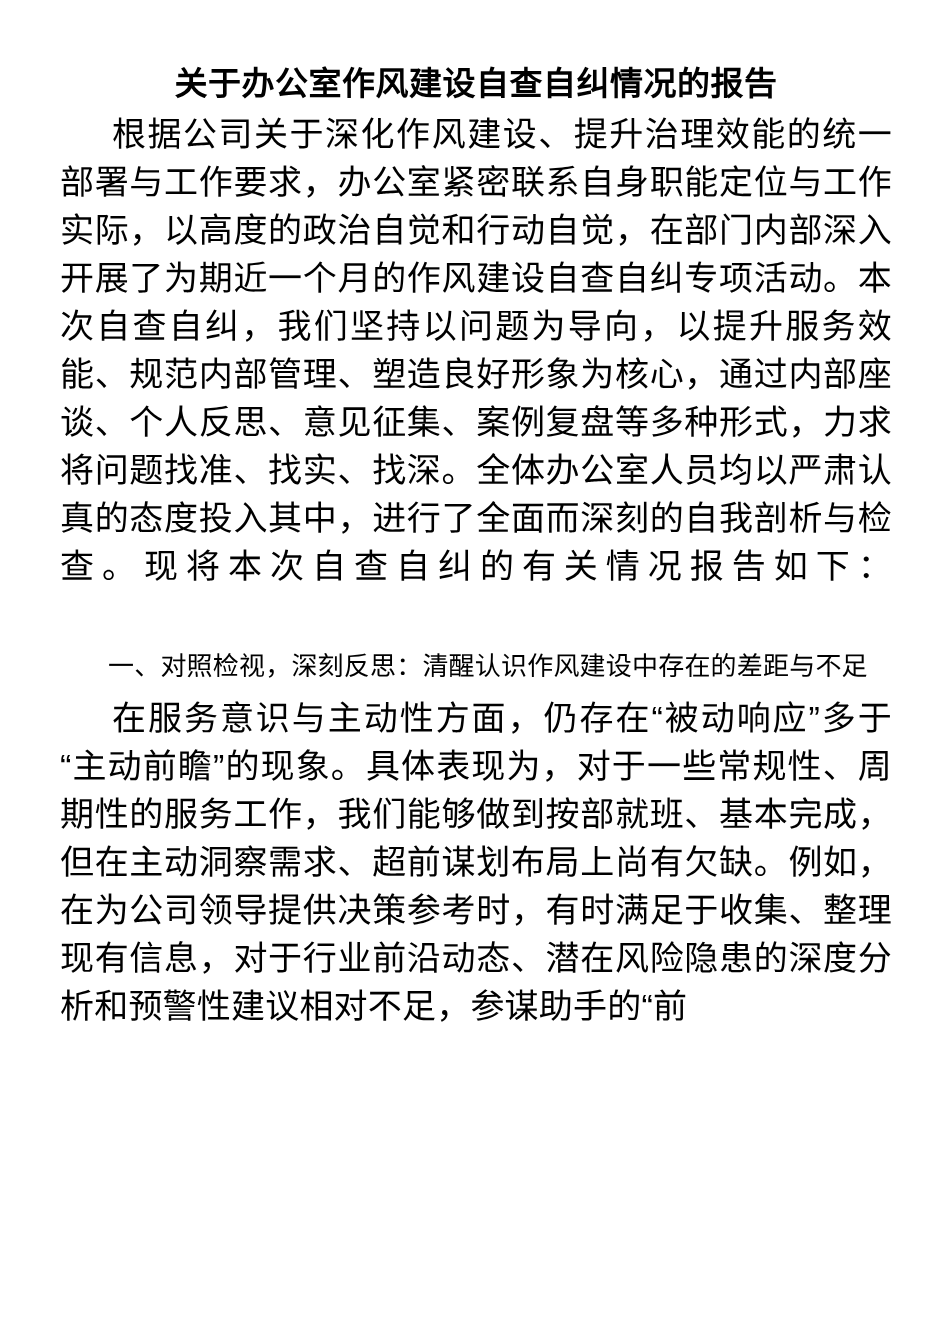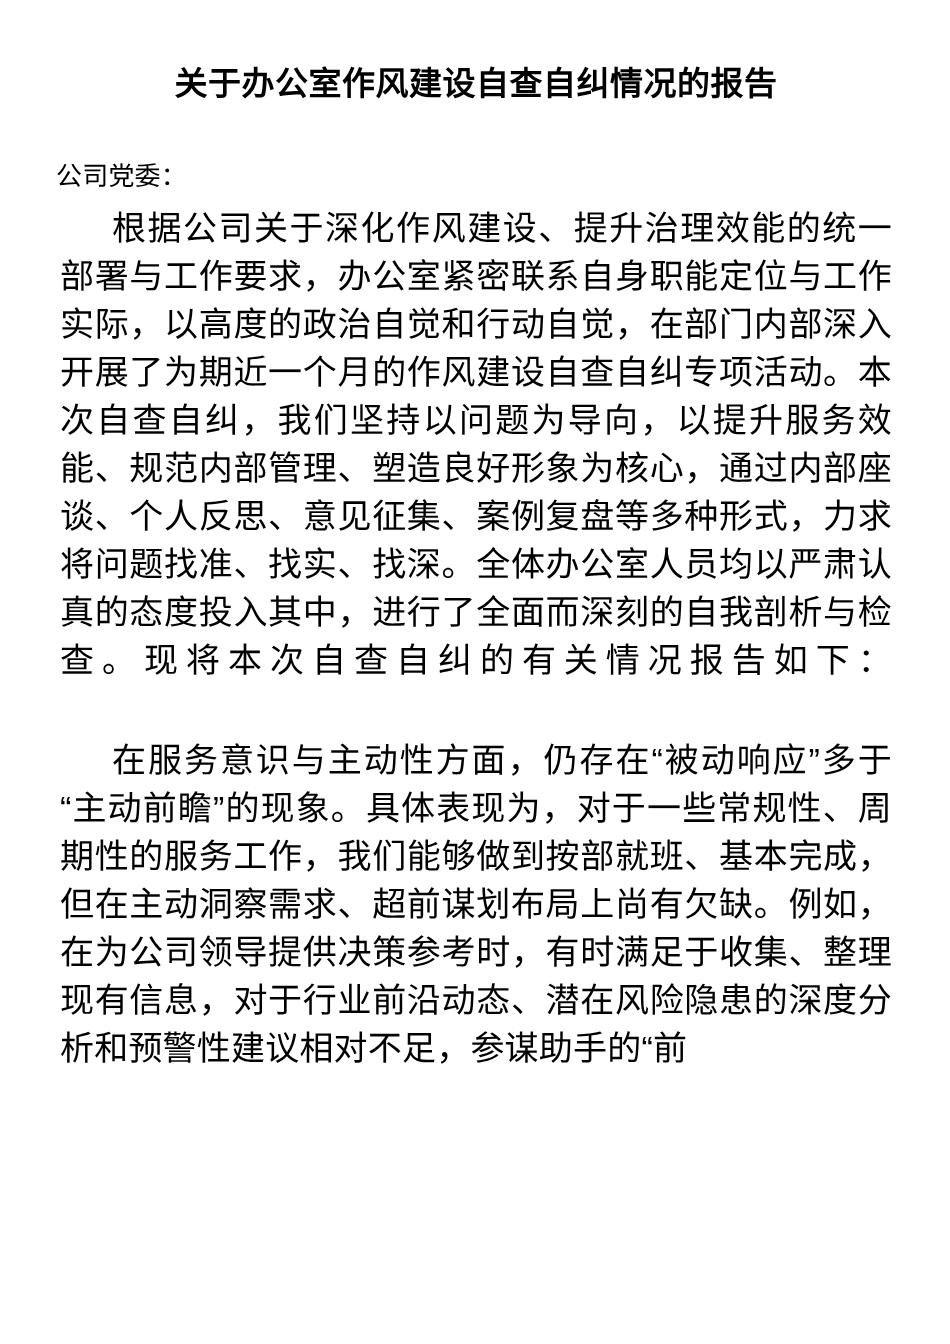--- a/index.html
+++ b/index.html
@@ -85,22 +85,22 @@
   }
 </style>
 </head>
 <body>
 
 <div class="page">
   <div class="doc-body">
 
     <h1 class="doc-title">关于办公室作风建设自查自纠情况的报告</h1>
 
-    <p class="salutation">公司党委：</p>
 
     <p class="para indent">根据公司关于深化作风建设、提升治理效能的统一部署与工作要求，办公室紧密联系自身职能定位与工作实际，以高度的政治自觉和行动自觉，在部门内部深入开展了为期近一个月的作风建设自查自纠专项活动。本次自查自纠，我们坚持以问题为导向，以提升服务效能、规范内部管理、塑造良好形象为核心，通过内部座谈、个人反思、意见征集、案例复盘等多种形式，力求将问题找准、找实、找深。全体办公室人员均以严肃认真的态度投入其中，进行了全面而深刻的自我剖析与检查。现将本次自查自纠的有关情况报告如下：</p>
 
+    <p class="heading">一、对照检视，深刻反思：清醒认识作风建设中存在的差距与不足</p>
 
 
     <p class="para indent lastline">在服务意识与主动性方面，仍存在“被动响应”多于“主动前瞻”的现象。具体表现为，对于一些常规性、周期性的服务工作，我们能够做到按部就班、基本完成，但在主动洞察需求、超前谋划布局上尚有欠缺。例如，在为公司领导提供决策参考时，有时满足于收集、整理现有信息，对于行业前沿动态、潜在风险隐患的深度分析和预警性建议相对不足，参谋助手的“前</p>
 
   </div>
 </div>
 
 </body></html>

